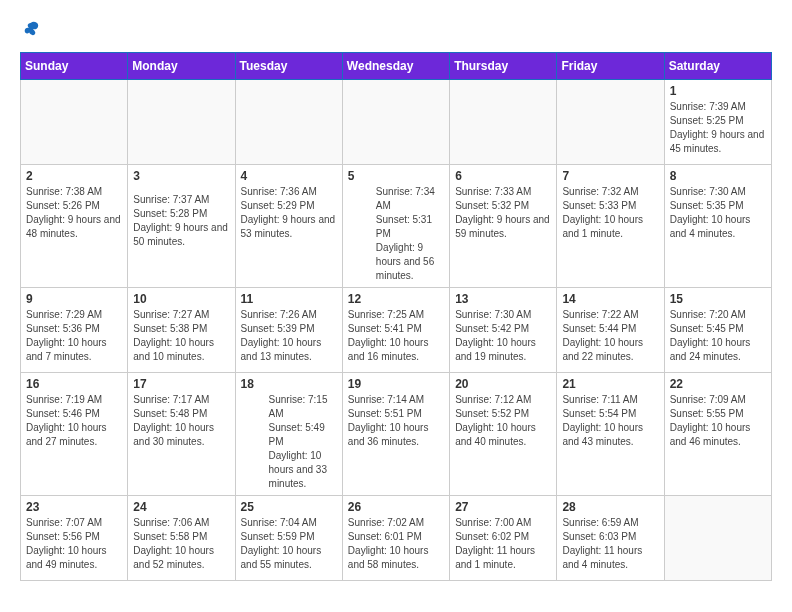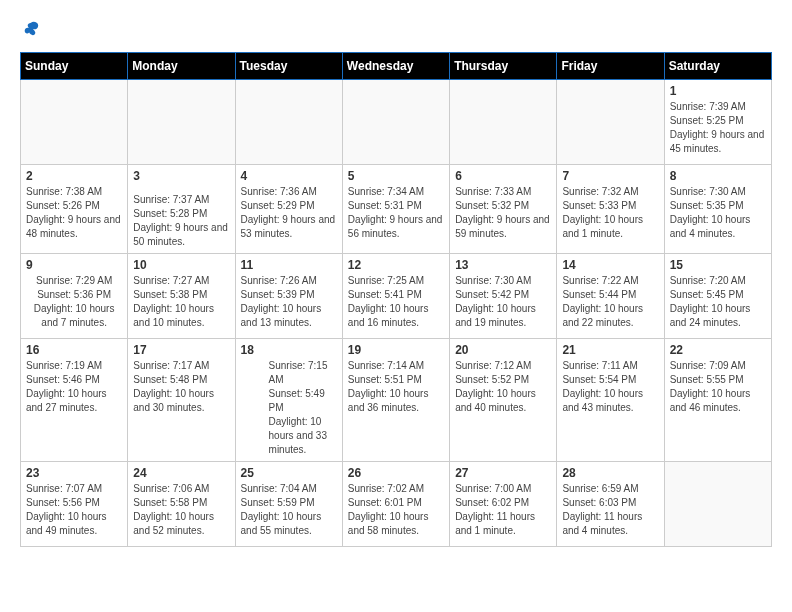--- a/index.html
+++ b/index.html
@@ -47,21 +47,21 @@
     .title-block h2 {
       font-size: 16px;
       font-weight: normal;
       color: #555;
     }
     .calendar {
       width: 100%;
       border-collapse: collapse;
     }
     .calendar th {
-      background-color: #000000;
+      background-color: #6d28d9;
       color: #fff;
       padding: 6px 4px;
       font-size: 12px;
       font-weight: bold;
       text-align: left;
       border: 1px solid #1a6dbf;
     }
     .calendar td {
       width: calc(100% / 7);
       vertical-align: top;
@@ -150,21 +150,21 @@
 Daylight: 9 hours and 50 minutes.</div>
         </td>
         <td>
           <div class="day-number">4</div>
           <div class="day-info" style="white-space: pre-line;">Sunrise: 7:36 AM
 Sunset: 5:29 PM
 Daylight: 9 hours and 53 minutes.</div>
         </td>
         <td>
           <div class="day-number">5</div>
-          <div class="day-info" style="white-space: pre-line;">Sunrise: 7:34 AM
+          <div class="day-info" style="white-space: pre-line; margin-left: 28px;">Sunrise: 7:34 AM
 Sunset: 5:31 PM
 Daylight: 9 hours and 56 minutes.</div>
         </td>
         <td>
           <div class="day-number">6</div>
           <div class="day-info" style="white-space: pre-line;">Sunrise: 7:33 AM
 Sunset: 5:32 PM
 Daylight: 9 hours and 59 minutes.</div>
         </td>
         <td>
@@ -176,21 +176,21 @@
         <td>
           <div class="day-number">8</div>
           <div class="day-info" style="white-space: pre-line;">Sunrise: 7:30 AM
 Sunset: 5:35 PM
 Daylight: 10 hours and 4 minutes.</div>
         </td>
       </tr>
       <tr class="week-row">
         <td>
           <div class="day-number">9</div>
-          <div class="day-info" style="white-space: pre-line; text-align: center;">Sunrise: 7:29 AM
+          <div class="day-info" style="white-space: pre-line;">Sunrise: 7:29 AM
 Sunset: 5:36 PM
 Daylight: 10 hours and 7 minutes.</div>
         </td>
         <td>
           <div class="day-number">10</div>
           <div class="day-info" style="white-space: pre-line;">Sunrise: 7:27 AM
 Sunset: 5:38 PM
 Daylight: 10 hours and 10 minutes.</div>
         </td>
         <td>

